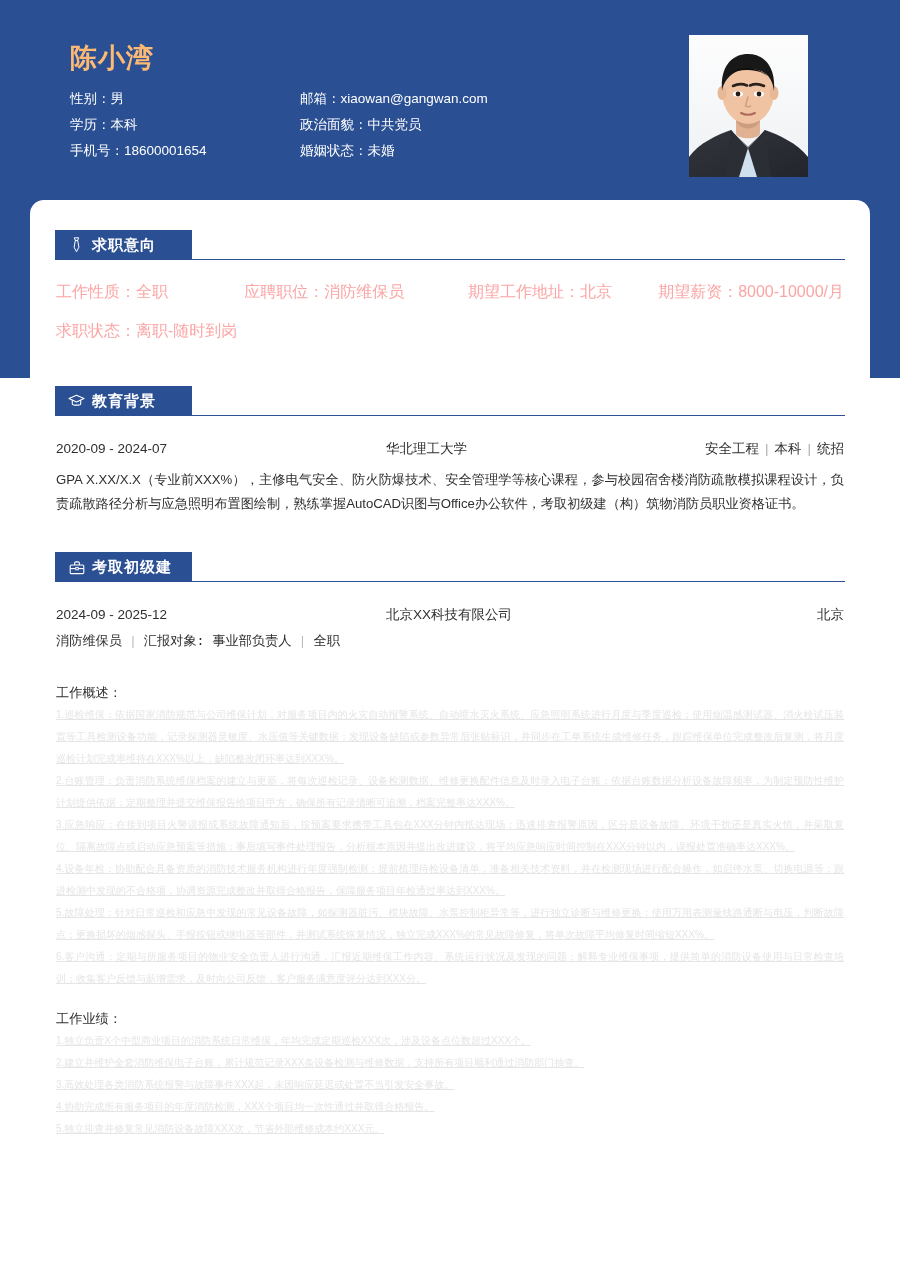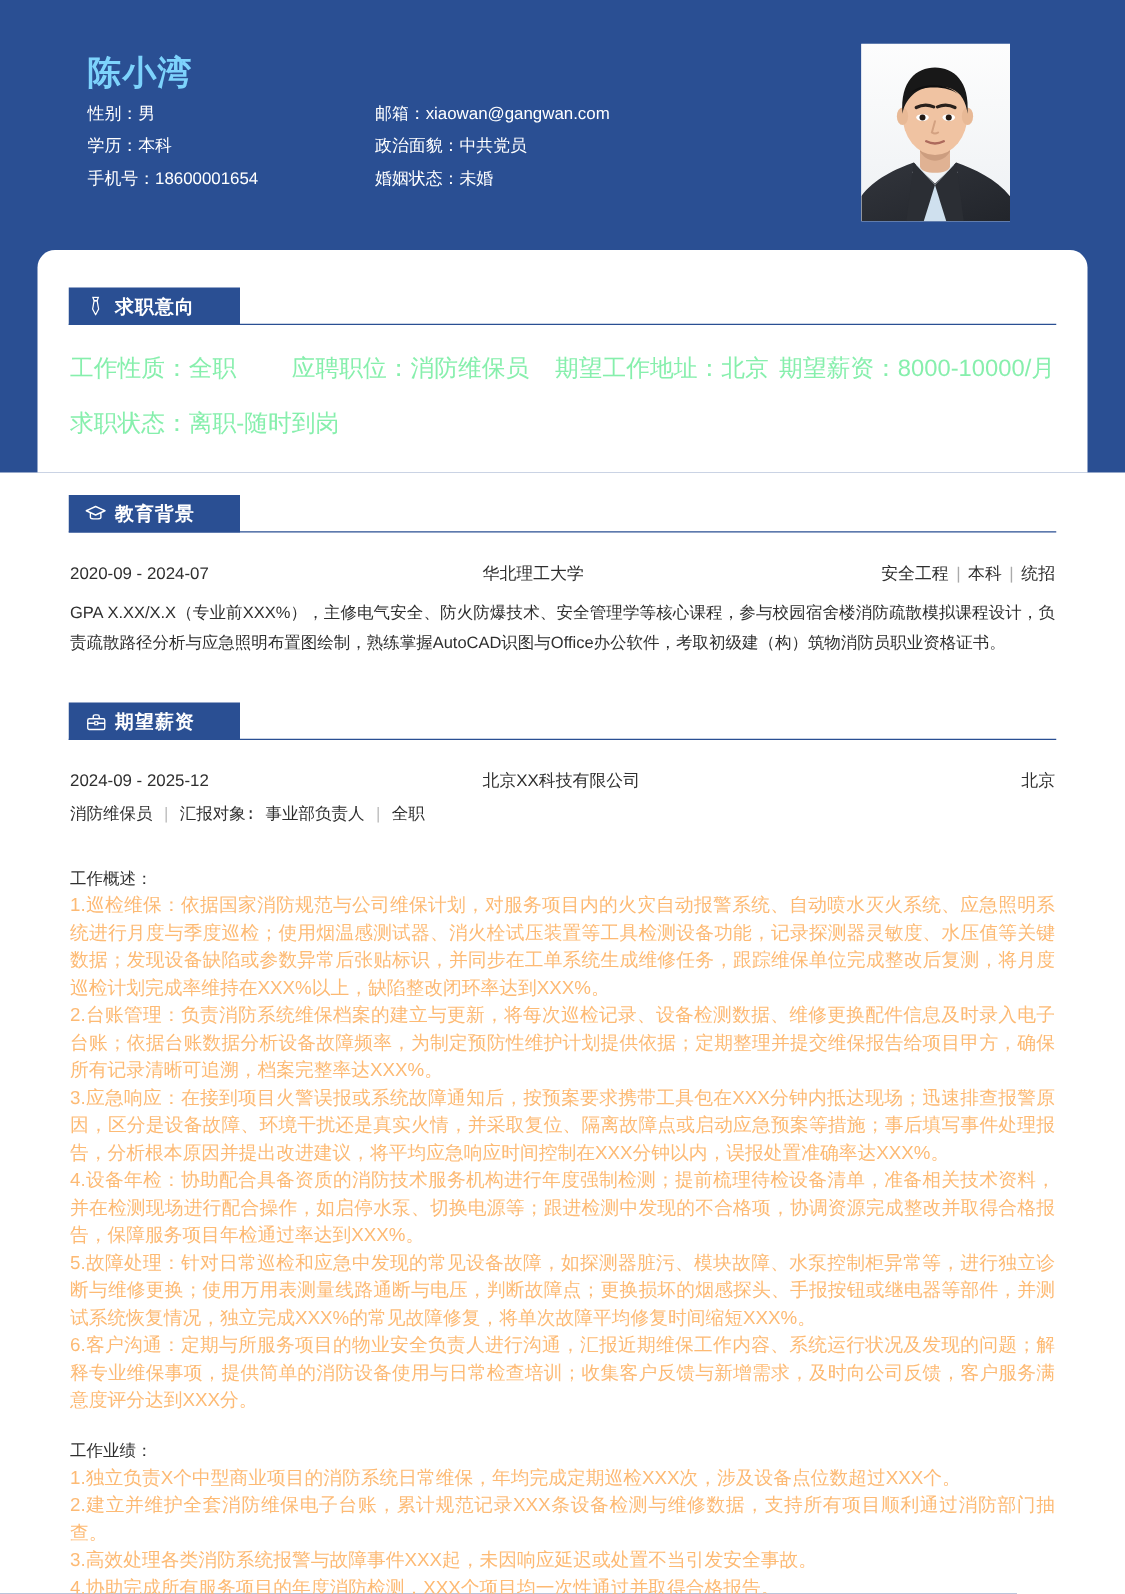--- a/index.html
+++ b/index.html
@@ -20,32 +20,32 @@
     position: absolute;
     left: 0; top: 0;
     width: 900px; height: 200px;
     background: #2a4f93;
   }
   #name {
     position: absolute;
     left: 70px; top: 40px;
     font-size: 27px;
     font-weight: bold;
-    color: #7dd3fc;
+    color: #fdba74;
     letter-spacing: 1px;
   }
   #info-grid {
     position: absolute;
     left: 70px; top: 82px;
     width: 580px;
   }
   .info-row {
     display: flex;
     height: 26px;
-    align-items: flex-start;
+    align-items: flex-end;
   }
   .info-cell {
     color: #ffffff;
     font-size: 13.5px;
     white-space: nowrap;
   }
   .info-cell.col1 { width: 230px; }
   .photo-frame {
     position: absolute;
     left: 689px; top: 35px;
@@ -117,22 +117,22 @@
     z-index: 1;
   }
 
   .sec-body {
     padding: 0 56px 0 56px;
   }
 
   
   .intent-row {
     display: flex;
-    font-size: 19px;
-    color: #86efac;
+    font-size: 16px;
+    color: #fca5a5;
     margin-top: 22px;
     white-space: nowrap;
   }
   .intent-row .f { }
   .intent-row .f.f1 { width: 198px; }
   .intent-row .f.f2 { width: 235px; }
   .intent-row .f.f3 { width: 200px; }
   .intent-row.second { margin-top: 18px; }
 
   
@@ -164,24 +164,25 @@
   .role-line .sep { color: #bbb; padding: 0 7px; }
 
   .block-title {
     font-size: 13.2px;
     color: #2f2f2f;
     margin-top: 32px;
     line-height: 22px;
   }
   .bullets { margin-top: 0; }
   .bullets .b {
-    font-size: 15px;
+    font-size: 10px;
     line-height: 22px;
-    color: #fdba74;
+    color: #e5e5e5;
     text-align: justify;
+    text-decoration: underline;
   }
   .spacer-lg { height: 18px; }
   .gap-30 { height: 30px; }
 </style>
 </head>
 <body>
 
 <div id="banner">
 
   <div id="name">陈小湾</div>
@@ -317,21 +318,21 @@
     <div class="sec-head">
       <div class="tag">
         <span class="sec-icon">
           <svg width="16" height="15" viewBox="0 0 16 15">
             <rect x="1.2" y="5" width="13.6" height="8.6" rx="1.2" fill="none" stroke="#fff" stroke-width="1.1"></rect>
             <path d="M5.6 5 V3.3 c0 -0.9 0.6 -1.4 1.4 -1.4 h2 c0.8 0 1.4 0.5 1.4 1.4 V5" fill="none" stroke="#fff" stroke-width="1.1"></path>
             <line x1="1.2" y1="8.6" x2="14.8" y2="8.6" stroke="#fff" stroke-width="1.1"></line>
             <rect x="6.8" y="7.4" width="2.4" height="2.4" fill="#2a4f93" stroke="#fff" stroke-width="0.9"></rect>
           </svg>
         </span>
-        <span>期望薪资</span>
+        <span>考取初级建</span>
       </div>
       <div class="rule"></div>
     </div>
     <div class="sec-body">
       <div class="entry-line">
         <div class="date">2024-09 - 2025-12</div>
         <div class="org">北京XX科技有限公司</div>
         <div class="meta">北京</div>
       </div>
       <div class="role-line"><span>消防维保员</span><span class="sep">|</span><span>汇报对象: 事业部负责人</span><span class="sep">|</span><span>全职</span></div>

